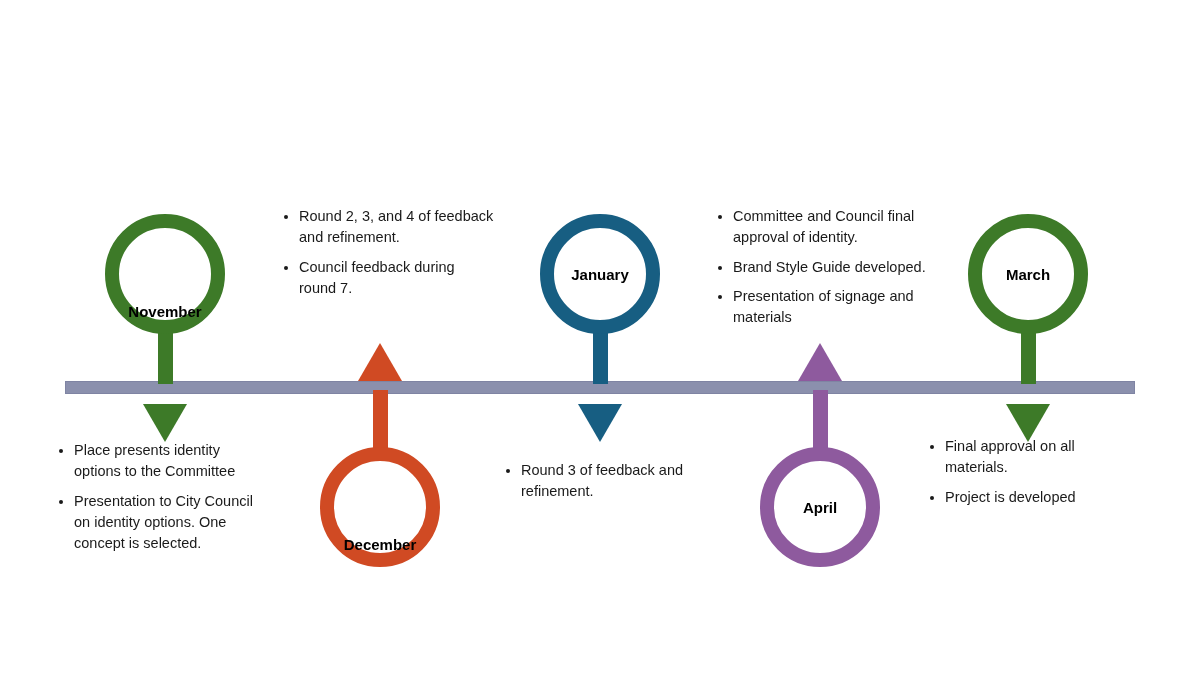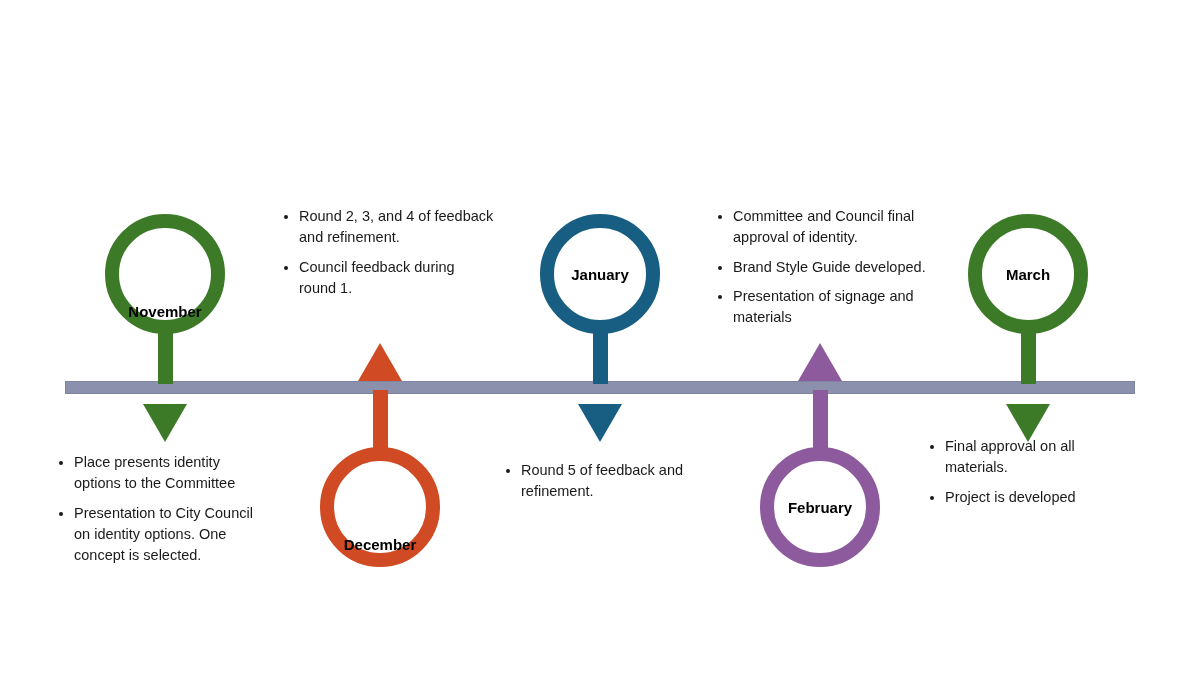--- a/index.html
+++ b/index.html
@@ -114,21 +114,21 @@
   .bullets li {
     margin: 8px 0 1px 0;
   }
 
   
   
   #ms-november { left: 165px; }
   #ms-november .circle { top: 214px; align-items: flex-end; }
   #ms-november .stem   { top: 328px; height: 56px; }
   #ms-november .arrow  { top: 404px; }
-  #ms-november .bullets { left: -108px; top: 444px; width: 212px; }
+  #ms-november .bullets { left: -108px; top: 432px; width: 212px; }
 
   
   #ms-december { left: 380px; }
   #ms-december .circle { top: 447px; }
   #ms-december .stem   { top: 390px; height: 64px; }
   #ms-december .arrow  { top: 343px; }
   #ms-december .bullets { left: -98px; top: 198px; width: 212px; }
 
   
   #ms-january { left: 600px; }
@@ -175,43 +175,43 @@
 
   <div class="milestone" id="ms-december">
     <div class="arrow arrow-up" style="border-bottom-color: rgb(208, 74, 35);"></div>
     <div class="stem" style="background: rgb(208, 74, 35);"></div>
     <div class="circle" style="border-color: rgb(208, 74, 35); align-items: flex-end;">
       <span class="circle-label">December</span>
     </div>
     <div class="bullets">
       <ul>
         <li>Round 2, 3, and 4 of feedback and refinement.</li>
-        <li>Council feedback during round 1.</li>
+        <li>Council feedback during round 7.</li>
       </ul>
     </div>
   </div>
 
   <div class="milestone" id="ms-january">
     <div class="arrow arrow-down" style="border-top-color: rgb(23, 94, 130);"></div>
     <div class="stem" style="background: rgb(23, 94, 130);"></div>
     <div class="circle" style="border-color: rgb(23, 94, 130);">
       <span class="circle-label">January</span>
     </div>
     <div class="bullets">
       <ul>
-        <li>Round 5 of feedback and refinement.</li>
+        <li>Round 3 of feedback and refinement.</li>
       </ul>
     </div>
   </div>
 
   <div class="milestone" id="ms-february">
     <div class="arrow arrow-up" style="border-bottom-color: rgb(142, 90, 158);"></div>
     <div class="stem" style="background: rgb(142, 90, 158);"></div>
     <div class="circle" style="border-color: rgb(142, 90, 158);">
-      <span class="circle-label">February</span>
+      <span class="circle-label">April</span>
     </div>
     <div class="bullets">
       <ul>
         <li>Committee and Council final approval of identity.</li>
         <li>Brand Style Guide developed.</li>
         <li>Presentation of signage and materials</li>
       </ul>
     </div>
   </div>
 

